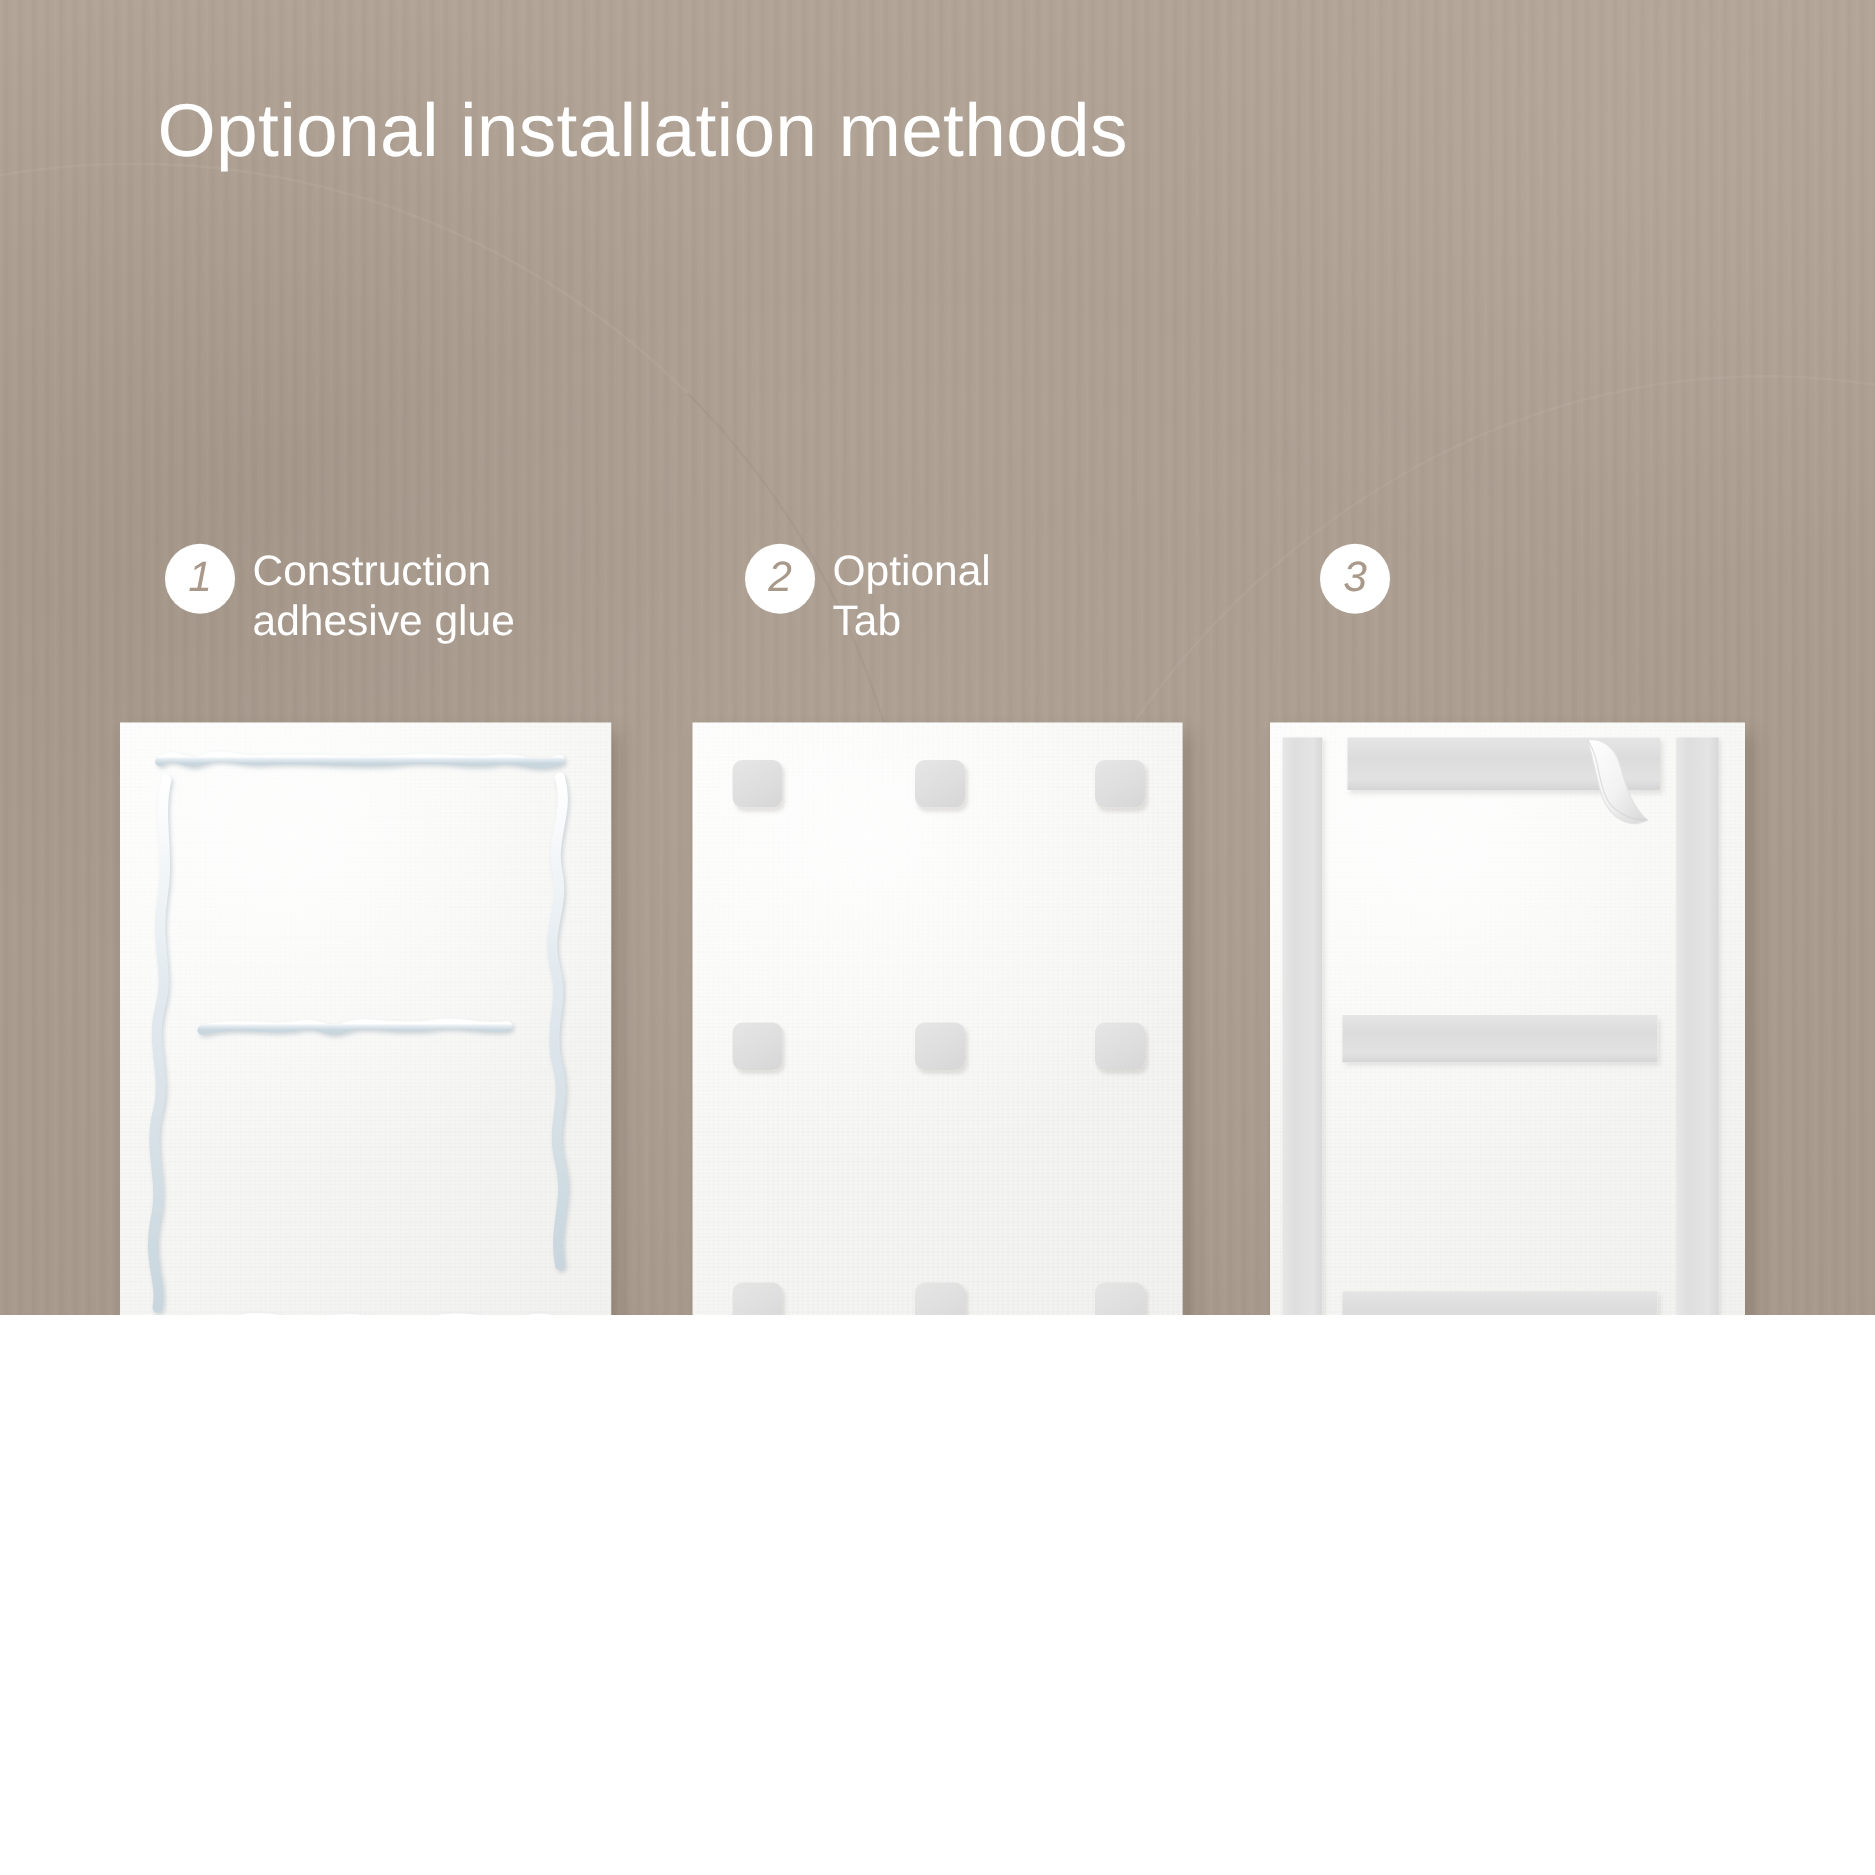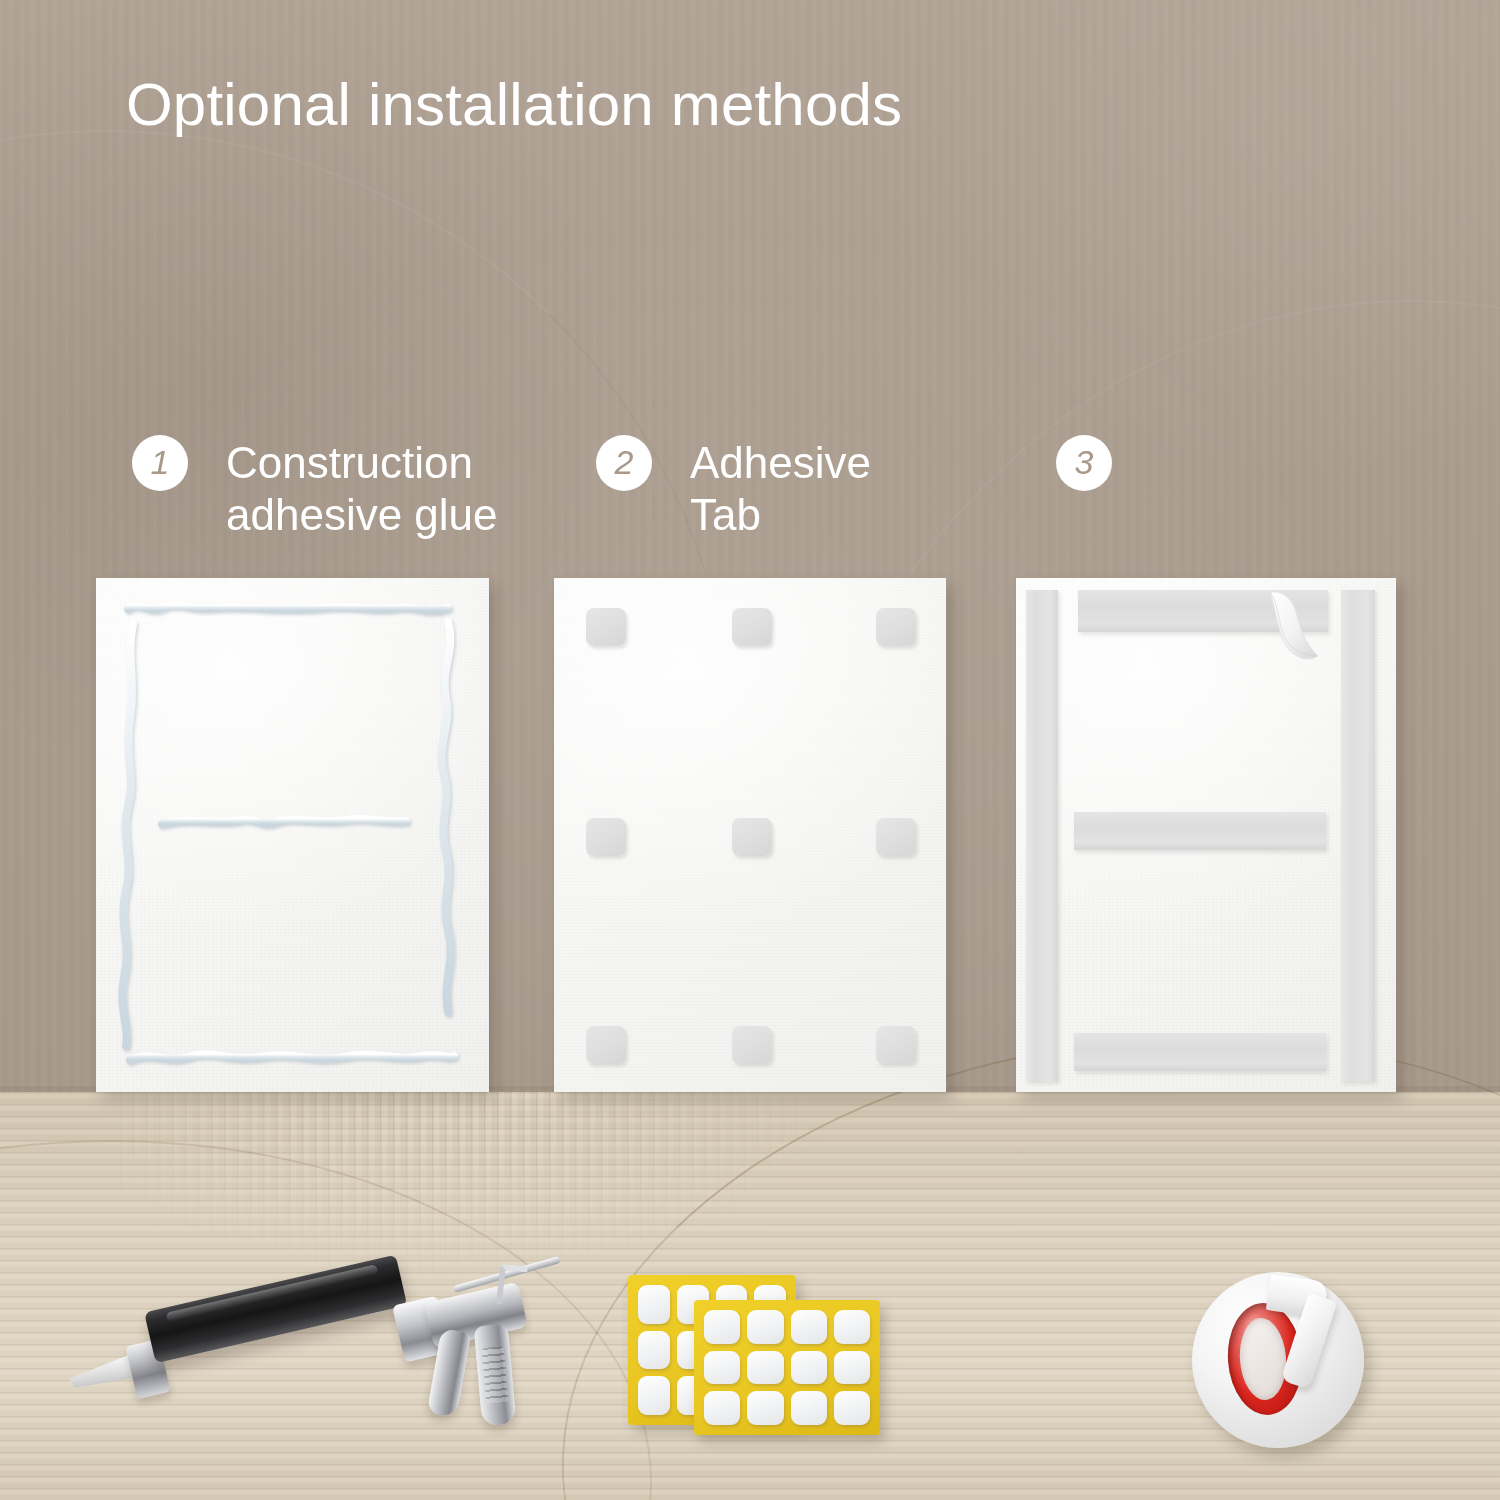--- a/index.html
+++ b/index.html
@@ -3,21 +3,21 @@
 <meta charset="utf-8">
 <style>
   html, body {
     margin: 0;
     padding: 0;
     background: #ffffff;
   }
   #stage {
     position: relative;
     width: 1500px;
-    height: 1500px;
+    height: 1052px;
     overflow: hidden;
     font-family: "Liberation Sans", sans-serif;
     background: #3b82f6;
   }
 
   
   .bg-upper {
     position: absolute;
     left: 0; top: 0; width: 1500px; height: 1130px;
     background:
@@ -137,25 +137,24 @@
     font-style: italic;
     display: flex;
     align-items: center;
     justify-content: center;
     line-height: 1;
     padding-bottom: 2px;
     box-sizing: border-box;
   }
   .method-text {
     color: #ffffff;
-    font-size: 44px;
+    font-size: 34px;
     line-height: 1.18;
     white-space: pre-line;
     padding-top: 2px;
-    margin-left: 24px;
   }
 
   
   .panel {
     position: absolute;
     background:
       repeating-linear-gradient(0deg, rgba(0,0,0,0.012) 0px, rgba(0,0,0,0.012) 1px, rgba(255,255,255,0) 1px, rgba(255,255,255,0) 3px),
       repeating-linear-gradient(90deg, rgba(0,0,0,0.010) 0px, rgba(0,0,0,0.010) 1px, rgba(255,255,255,0) 1px, rgba(255,255,255,0) 4px),
       linear-gradient(135deg, #fcfcfb 0%, #f6f6f4 45%, #f1f1ef 100%);
     box-shadow: 6px 8px 14px rgba(60,48,38,0.22);
@@ -378,21 +377,21 @@
   <div class="title">Optional installation methods</div>
 
   <div class="method-label" style="left:132px; top:435px;">
     <div class="badge">1</div>
     <div class="method-text">Construction
 adhesive glue</div>
   </div>
 
   <div class="method-label" style="left:596px; top:435px;">
     <div class="badge">2</div>
-    <div class="method-text">Adhesive
+    <div class="method-text">Optional
 Tab</div>
   </div>
 
   <div class="method-label" style="left:1056px; top:435px;">
     <div class="badge">3</div>
   </div>
 
   <div class="panel" style="left:96px; top:578px; width:393px; height:514px;">
     <div class="panel-inner-sheen"></div>
     <div class="bead" style="left:0; top:0; width:393px; height:514px;">

